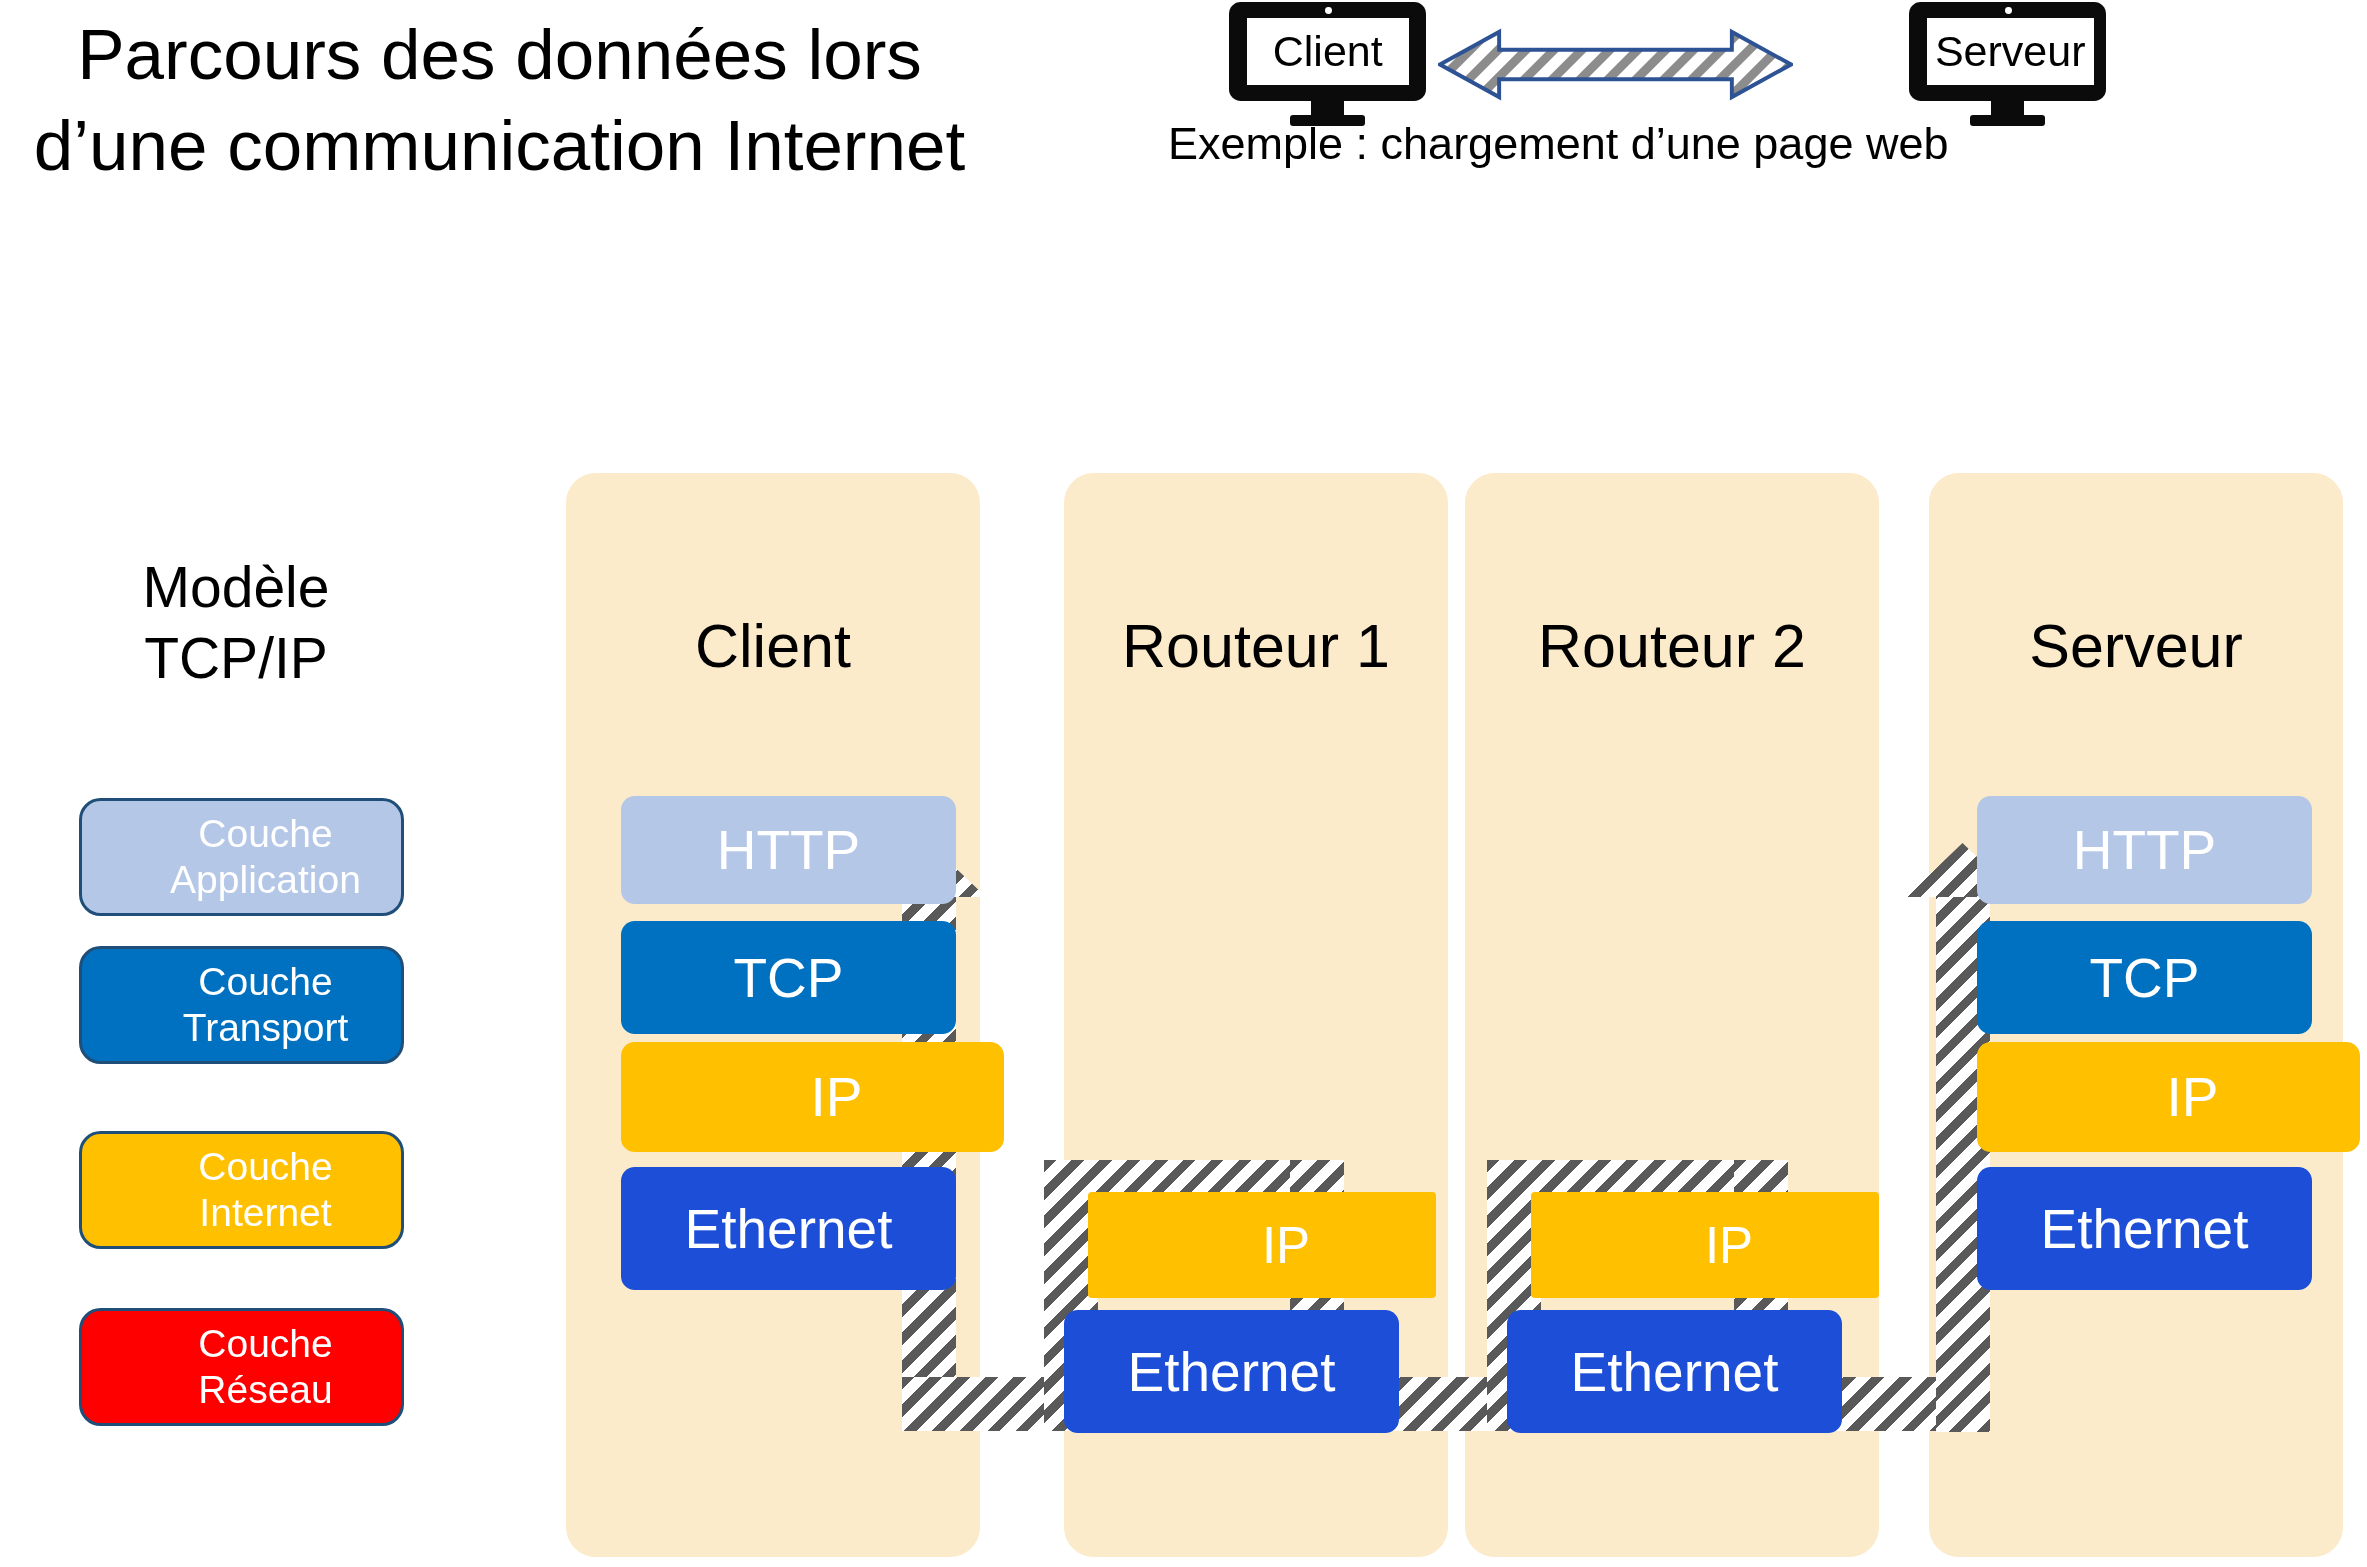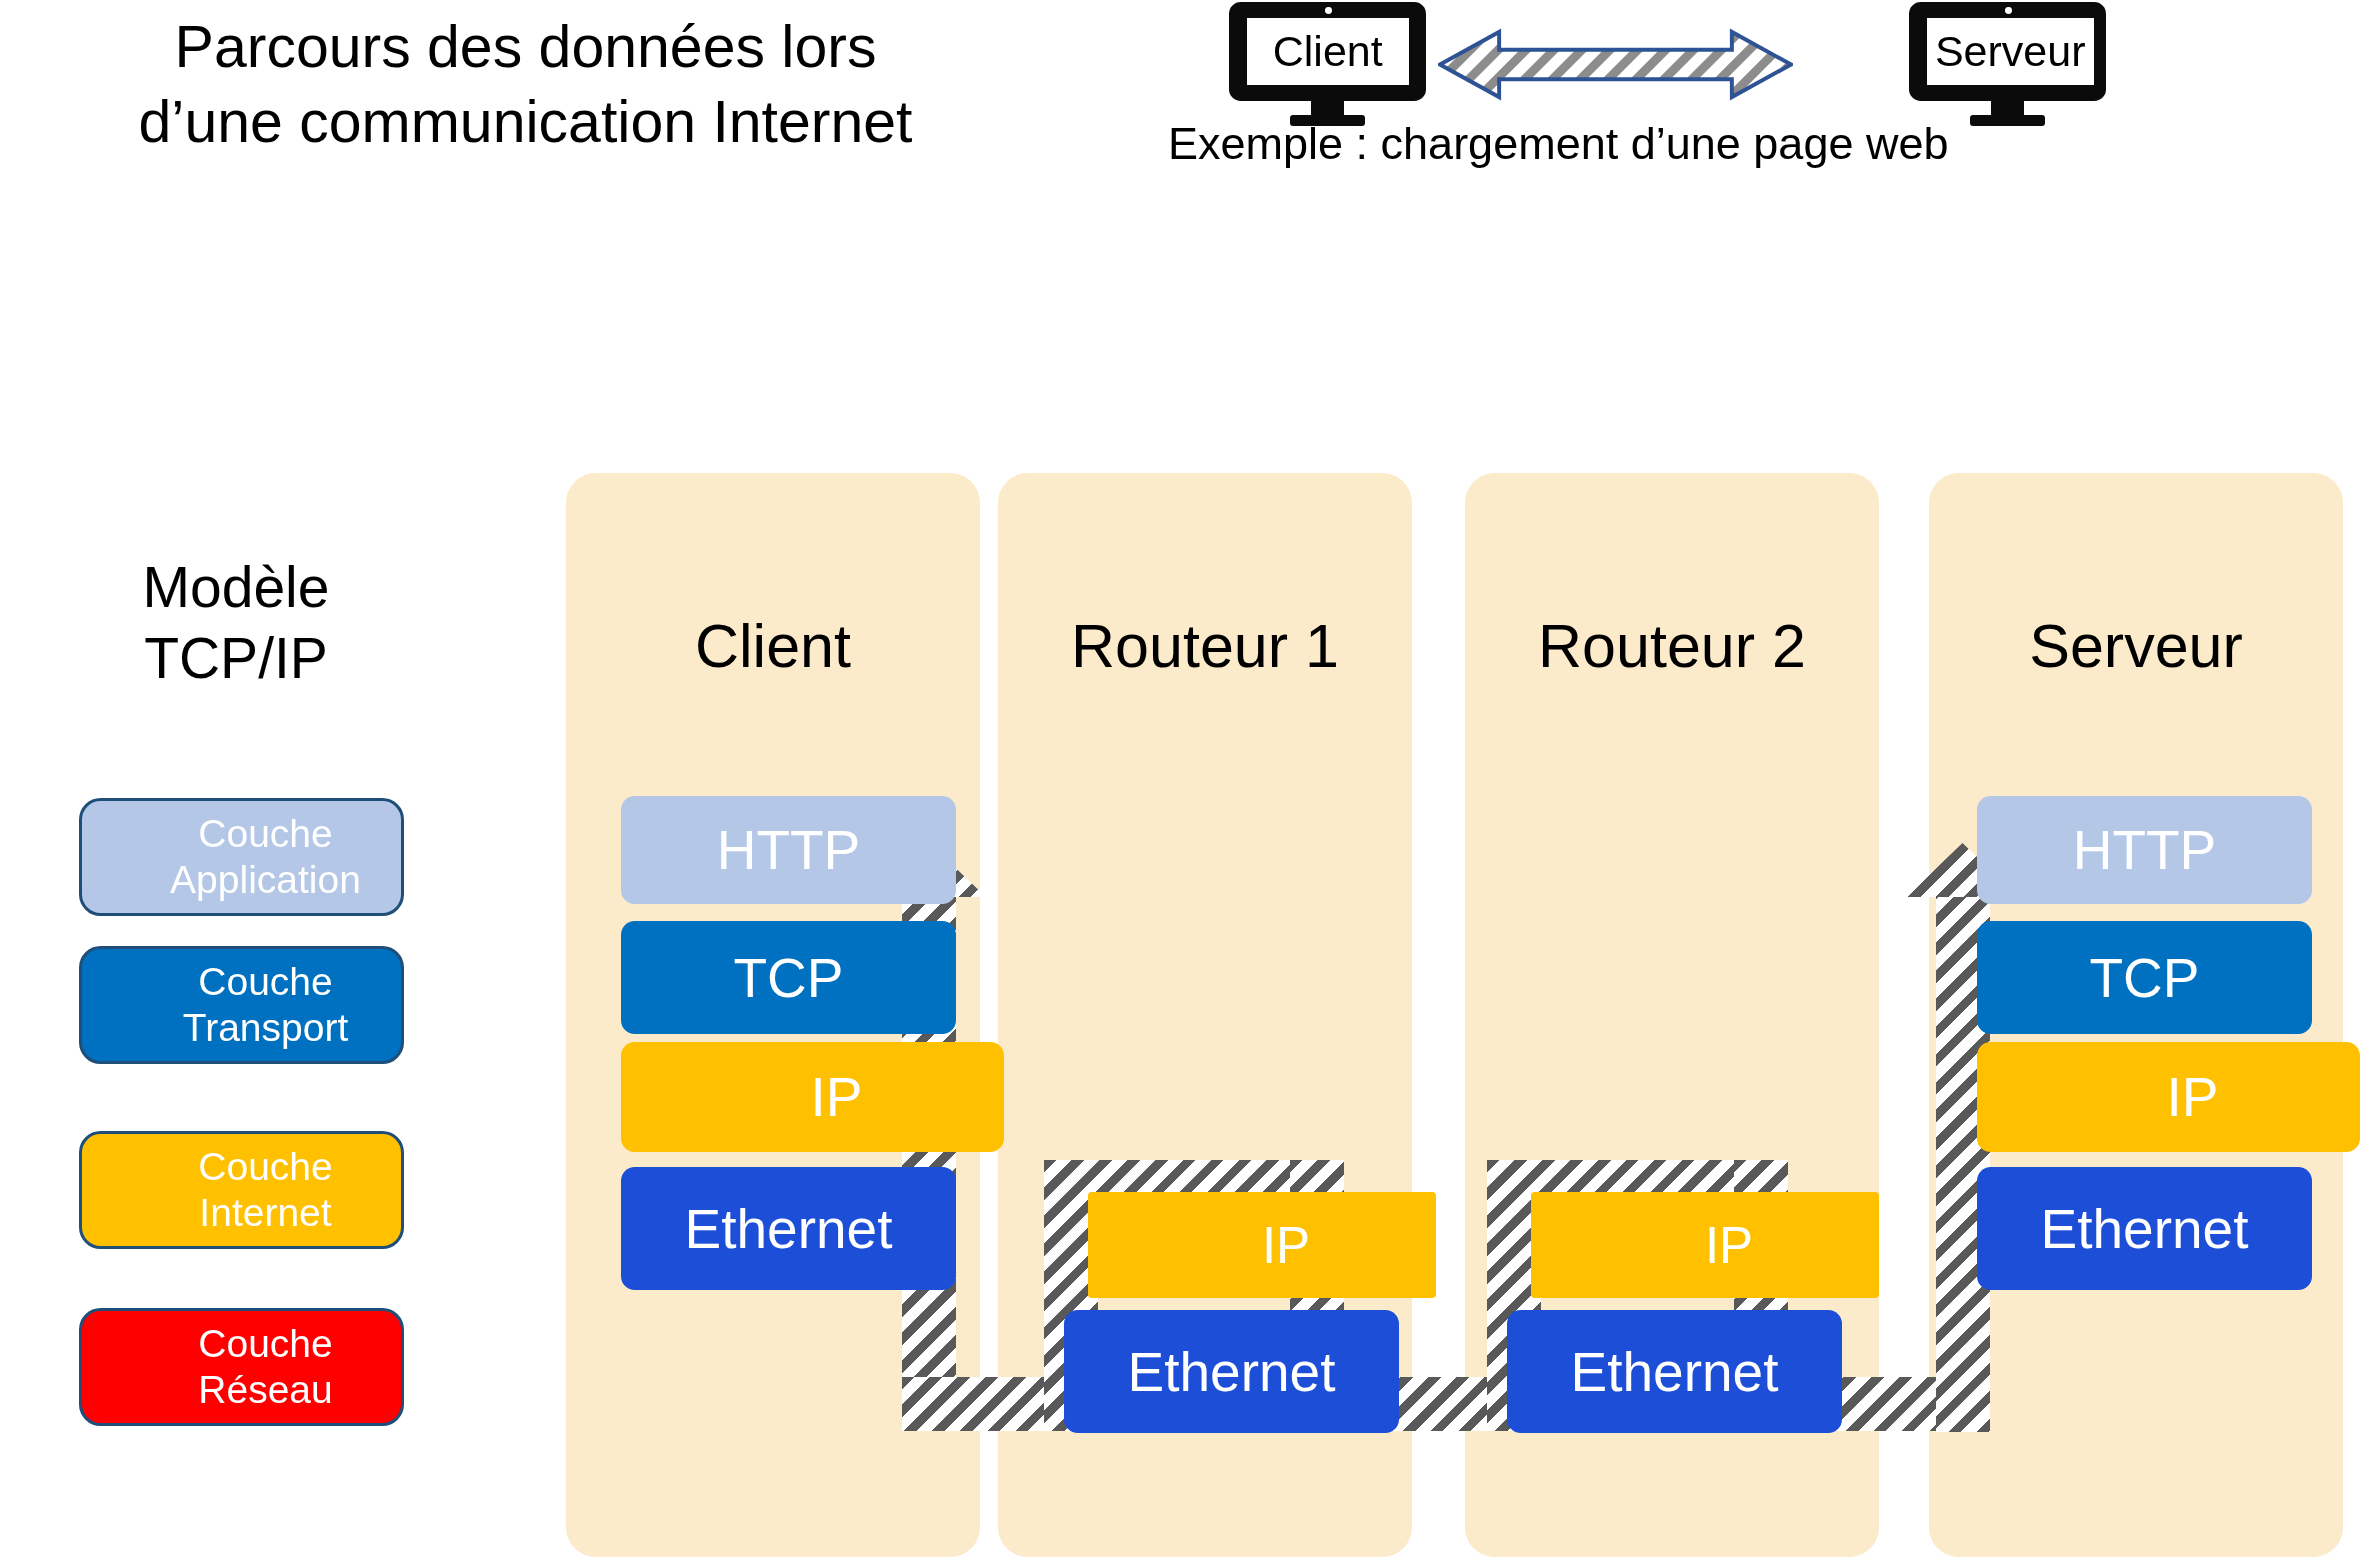--- a/index.html
+++ b/index.html
@@ -6,23 +6,23 @@
   body{
     width:2367px;height:1567px;position:relative;
     background:#ffffff;
     font-family:"Liberation Sans", sans-serif;
     overflow:hidden;
   }
   .abs{position:absolute;}
 
   
   #title{
-    left:43px; top:9.9px; width:965px;
+    left:17px; top:9.9px; width:965px;
     text-align:center;
-    font-size:59px; line-height:1.28; color:#000;
+    font-size:71px; line-height:1.28; color:#000;
     white-space:pre-line;
   }
 
   
   .monitor{position:absolute;}
   .mon-bezel{
     position:absolute; left:0; top:0;
     background:#0b0b0b; border-radius:11.8px;
   }
   .mon-screen{
@@ -155,21 +155,21 @@
   <span>Internet</span>
 </div>
 <div class="legend-box" style="top:1308px;height:118px;background:#FF0000;">
   <span>Couche</span>
   <span>Réseau</span>
 </div>
 
 <div class="panel" style="left:566px;width:414px;">
   <div class="panel-title">Client</div>
 </div>
-<div class="panel" style="left:998px;width:414px;">
+<div class="panel" style="left:1064px;width:384px;">
   <div class="panel-title">Routeur 1</div>
 </div>
 <div class="panel" style="left:1453px;width:414px;margin-left:12px;">
   <div class="panel-title">Routeur 2</div>
 </div>
 <div class="panel" style="left:1929px;width:414px;">
   <div class="panel-title">Serveur</div>
 </div>
 
 <div class="hatch" style="left:902px;top:887px;width:54px;height:522px;"></div>

